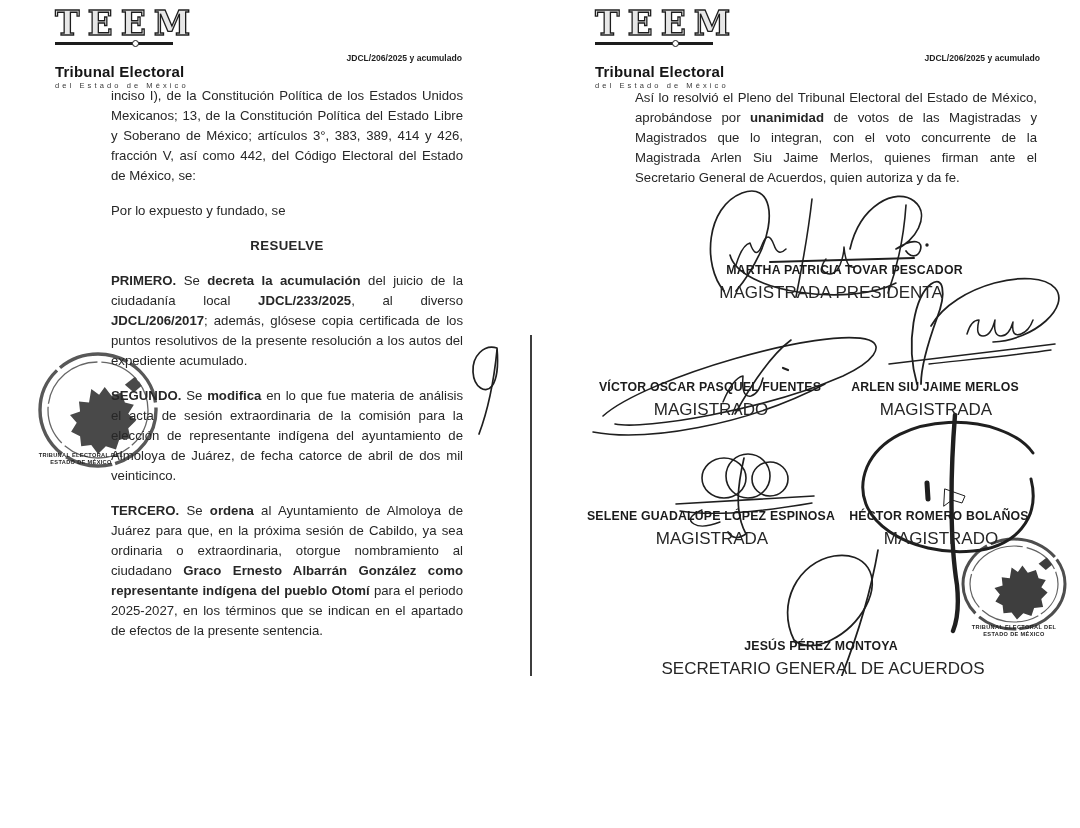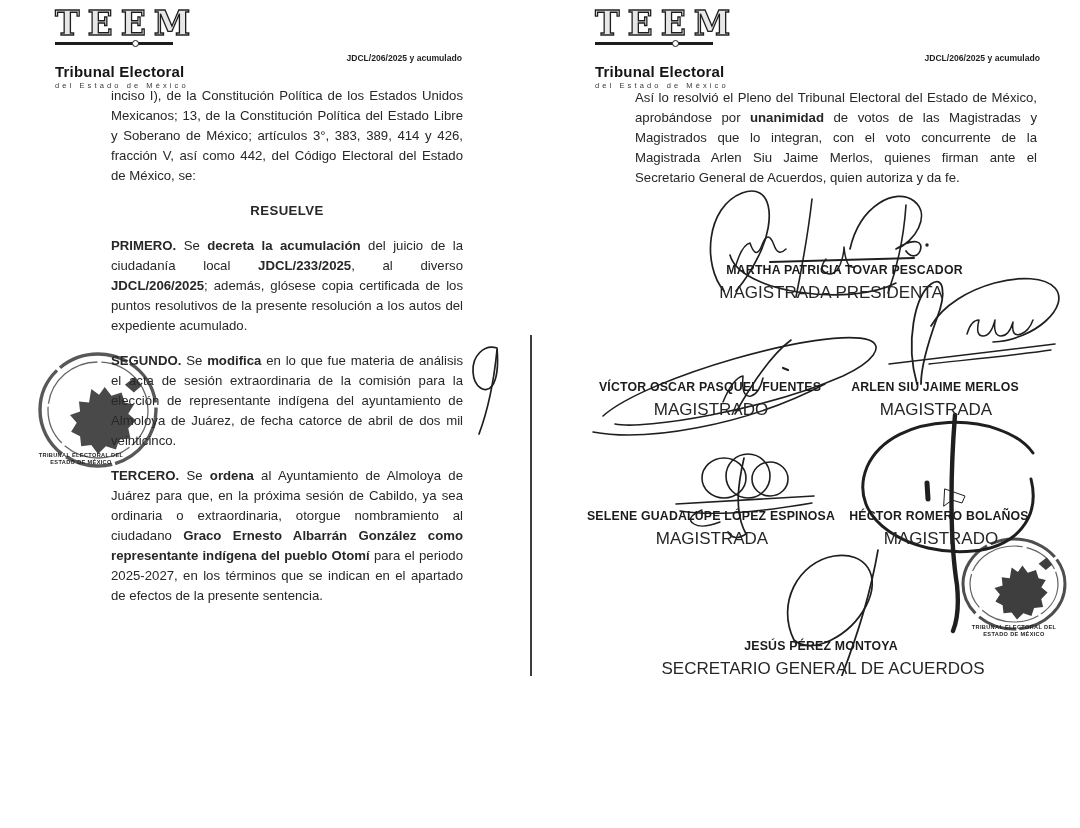--- a/index.html
+++ b/index.html
@@ -56,22 +56,23 @@
       <div class="logo-rule">
           <span class="logo-dot"></span>
         </div>
       <div class="logo-name">Tribunal Electoral</div>
       <div class="logo-sub">del Estado de México</div>
     </div>
     <div class="case-number" id="case-left">JDCL/206/2025 y acumulado</div>
 
     <div class="doc-body" id="body-left">
       <p><span>inciso I), de la Constitución Política de los Estados Unidos Mexicanos; 13, de la Constitución Política del Estado Libre y Soberano de México; artículos 3°, 383, 389, 414 y 426, fracción V, así como 442, del Código Electoral del Estado de México, se:</span></p>
+      <p><span>Por lo expuesto y fundado, se</span></p>
       <p class="resolve">RESUELVE</p>
-      <p><span class="bld">PRIMERO. </span><span>Se </span><span class="bld">decreta la acumulación </span><span>del juicio de la ciudadanía local </span><span class="bld">JDCL/233/2025</span><span>, al diverso </span><span class="bld">JDCL/206/2025</span><span>; además, glósese copia certificada de los puntos resolutivos de la presente resolución a los autos del expediente acumulado.</span></p>
+      <p><span class="bld">PRIMERO. </span><span>Se </span><span class="bld">decreta la acumulación </span><span>del juicio de la ciudadanía local </span><span class="bld">JDCL/233/2025</span><span>, al diverso </span><span class="bld">JDCL/206/2017</span><span>; además, glósese copia certificada de los puntos resolutivos de la presente resolución a los autos del expediente acumulado.</span></p>
       <p><span class="bld">SEGUNDO. </span><span>Se </span><span class="bld">modifica </span><span>en lo que fue materia de análisis el acta de sesión extraordinaria de la comisión para la elección de representante indígena del ayuntamiento de Almoloya de Juárez, de fecha catorce de abril de dos mil veinticinco.</span></p>
       <p><span class="bld">TERCERO. </span><span>Se </span><span class="bld">ordena </span><span>al Ayuntamiento de Almoloya de Juárez para que, en la próxima sesión de Cabildo, ya sea ordinaria o extraordinaria, otorgue nombramiento al ciudadano </span><span class="bld">Graco Ernesto Albarrán González como representante indígena del pueblo Otomí </span><span>para el periodo 2025-2027, en los términos que se indican en el apartado de efectos de la presente sentencia.</span></p>
     </div>
 
     <svg class="stamp" style="left:24px;top:346px;" width="152" height="132" viewBox="0 0 152 132">
       <ellipse cx="74" cy="64" rx="58" ry="56" fill="none" stroke="#4a4a4a" stroke-width="3.4" stroke-dasharray="72 3 48 5 95 4"></ellipse>
       <ellipse cx="74" cy="64" rx="50" ry="48" fill="none" stroke="#5a5a5a" stroke-width="1.3" stroke-dasharray="40 3 70 4"></ellipse>
       <g transform="translate(18,14) scale(1.12)">
         <path d="M44,26 l7,5 l5,-7 l6,8 l9,-3 l3,9 l8,2 l-5,8 l7,6 l-7,7 l2,9 l-10,1 l-3,9 l-9,-3 l-7,7 l-6,-8 l-9,1 l-1,-9 l-8,-4 l5,-8 l-6,-7 l9,-3 l-1,-9 l9,1 z" fill="#3a3a3a"></path>
         <path d="M74,22 l9,-7 l6,8 l-7,6 z" fill="#3a3a3a"></path>

